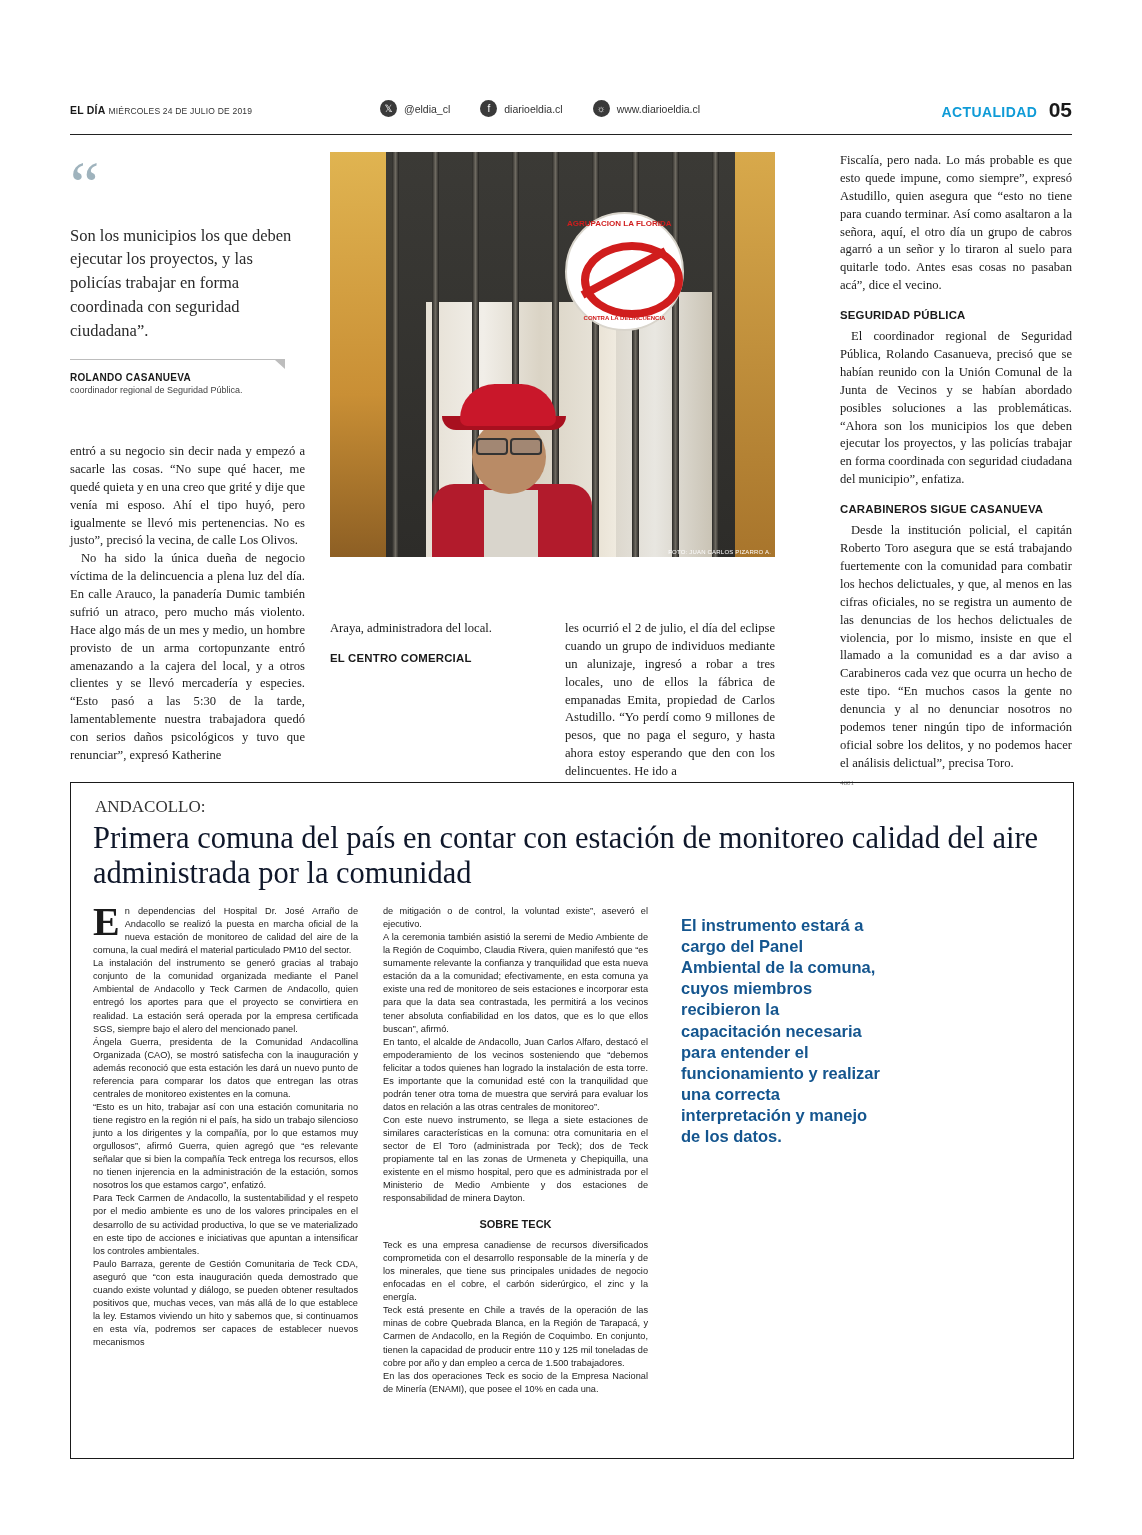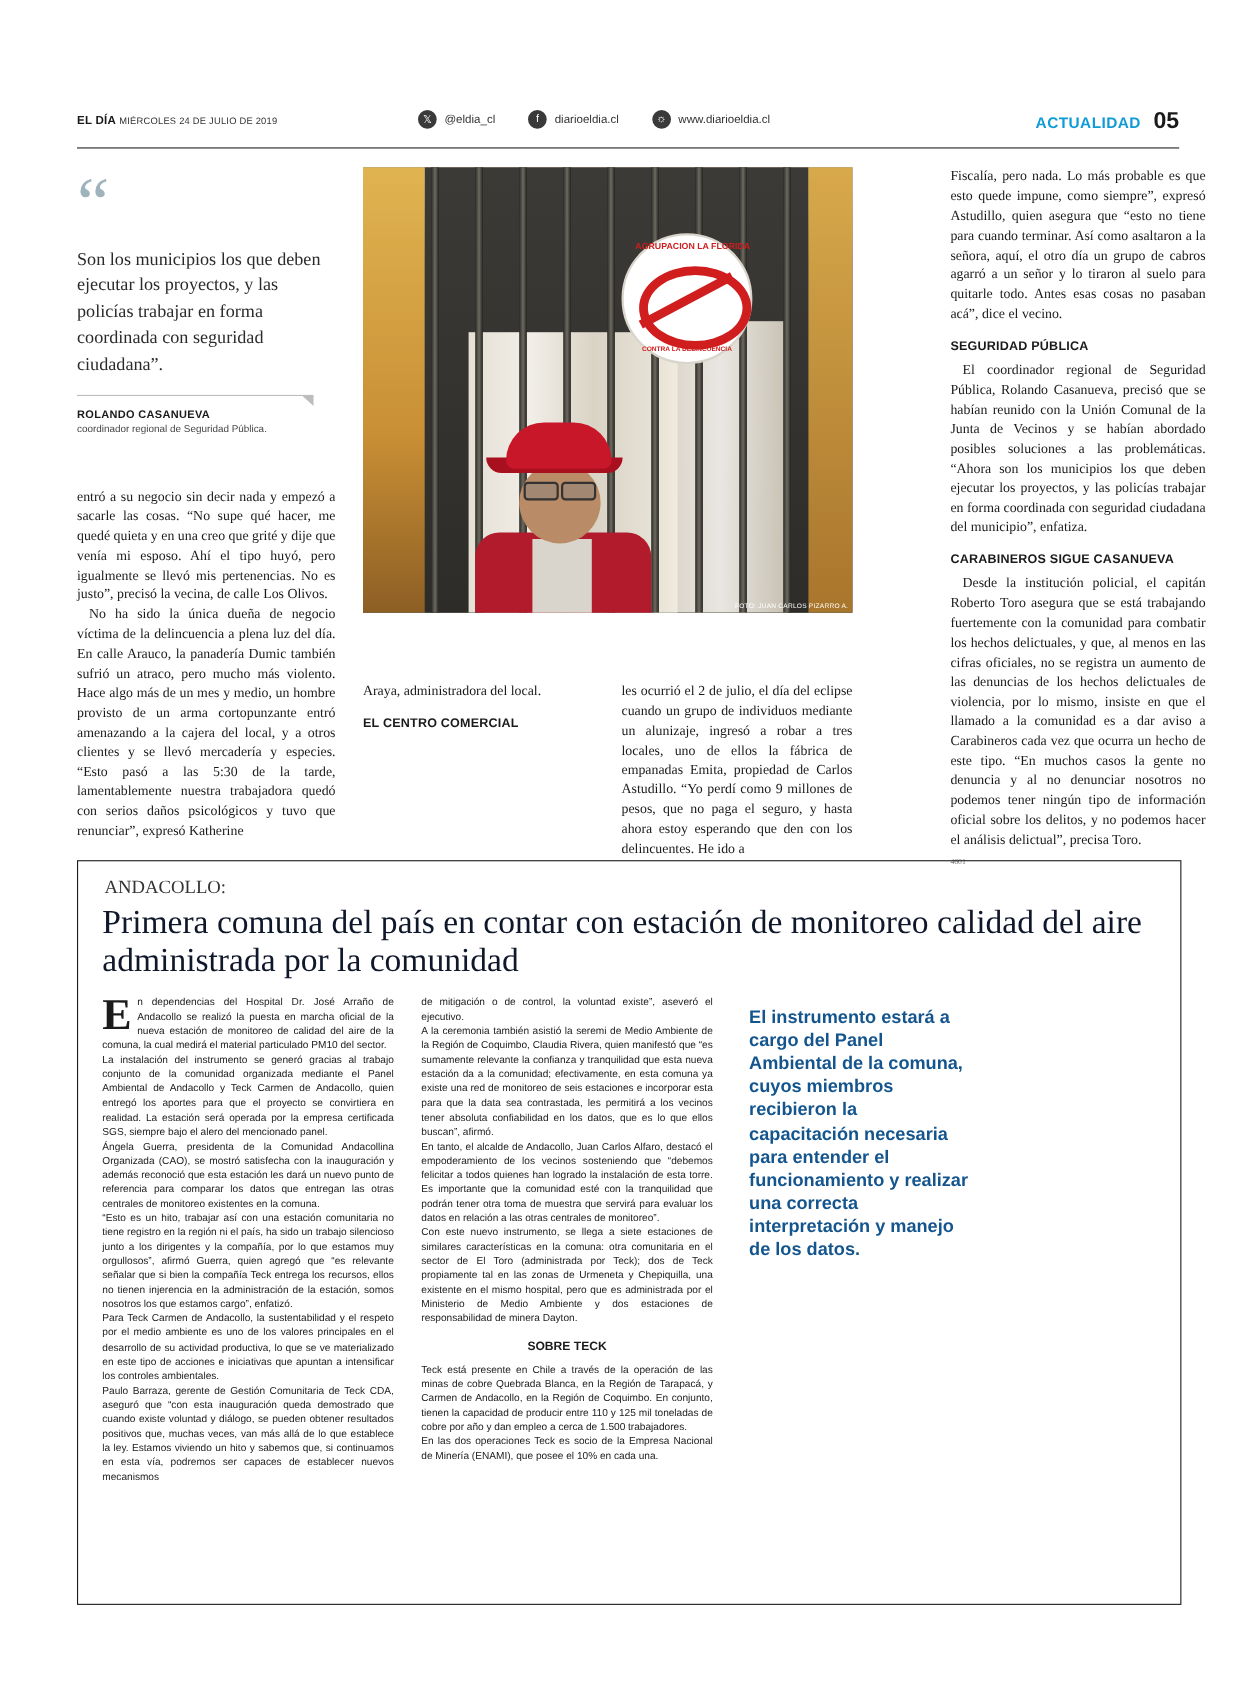--- a/index.html
+++ b/index.html
@@ -37,40 +37,40 @@
   .photo .wallL{position:absolute;left:0;top:0;width:56px;height:100%;background:linear-gradient(180deg,#e0b451,#c98f35 60%,#8d5f24);}
   .photo .wallR{position:absolute;right:0;top:0;width:40px;height:100%;background:linear-gradient(180deg,#d8a94b,#a8752c);}
   .photo .frame{position:absolute;left:56px;right:40px;top:0;bottom:0;background:linear-gradient(180deg,#3b3a36,#2d2c29);}
   .photo .curtain{position:absolute;left:96px;top:150px;width:190px;height:255px;background:linear-gradient(90deg,#efe9dd,#fbf8f2 30%,#e3dccd 60%,#f5f1e7 100%);opacity:.95;}
   .photo .curtain2{position:absolute;right:60px;top:140px;width:120px;height:265px;background:linear-gradient(90deg,#e9e2d4,#fdfbf5 50%,#d9d2c2);opacity:.9;}
   .bars{position:absolute;left:56px;right:40px;top:0;bottom:0;}
   .bars i{position:absolute;top:0;bottom:0;width:7px;background:linear-gradient(90deg,#2b2a27,#6e6a61 50%,#232220);}
   .photo .sign{position:absolute;left:235px;top:60px;width:115px;height:115px;border-radius:50%;background:#fff;border:2px solid #d9d5cc;}
   .photo .sign .ring{position:absolute;left:14px;top:28px;width:86px;height:60px;border:8px solid #d01d1d;border-radius:50%;}
   .photo .sign .bar{position:absolute;left:10px;top:55px;width:94px;height:8px;background:#d01d1d;transform:rotate(-28deg);}
-  .photo .sign .t1{position:absolute;left:0;right:0;top:6px;text-align:right;font-family:"Liberation Sans",sans-serif;font-size:8px;font-weight:bold;color:#d01d1d;line-height:1.05;}
+  .photo .sign .t1{position:absolute;left:0;right:0;top:6px;text-align:left;font-family:"Liberation Sans",sans-serif;font-size:8px;font-weight:bold;color:#d01d1d;line-height:1.05;}
   .photo .sign .t2{position:absolute;left:0;right:0;bottom:8px;text-align:center;font-family:"Liberation Sans",sans-serif;font-size:6px;font-weight:bold;color:#d01d1d;}
   .photo .person{position:absolute;left:96px;top:232px;width:175px;height:175px;}
   .photo .cap{position:absolute;left:34px;top:0;width:96px;height:42px;background:#c9172a;border-radius:48px 48px 10px 10px;}
   .photo .capbrim{position:absolute;left:16px;top:32px;width:124px;height:14px;background:#a8101f;border-radius:0 0 40px 40px;}
   .photo .face{position:absolute;left:46px;top:36px;width:74px;height:74px;border-radius:38px;background:#b98b66;}
   .photo .glass{position:absolute;left:50px;top:54px;width:66px;height:13px;}
   .photo .glass span{position:absolute;top:0;width:28px;height:13px;border:2px solid #333;border-radius:4px;background:rgba(120,130,140,.35);}
   .photo .glass span.l{left:0;} .photo .glass span.r{right:0;}
   .photo .torso{position:absolute;left:6px;top:100px;width:160px;height:80px;background:#b21b2c;border-radius:22px 22px 0 0;}
   .photo .torso:after{content:"";position:absolute;left:52px;top:6px;width:54px;height:74px;background:#d9d5cc;}
   .photo .credit{position:absolute;right:4px;bottom:2px;font-family:"Liberation Sans",sans-serif;font-size:6px;color:#fff;letter-spacing:.2px;}
 
   .caption{position:absolute;left:330px;top:568px;width:445px;font-size:11.4px;line-height:1.35;color:#222;}
   .caption b{font-family:"Liberation Sans",sans-serif;font-size:10.6px;}
   .caption i{font-style:italic;}
 
   .colB{position:absolute;left:330px;top:620px;width:210px;font-size:12.6px;line-height:1.42;text-align:justify;}
   .colC{position:absolute;left:565px;top:620px;width:210px;font-size:12.6px;line-height:1.42;text-align:justify;}
-  .colD{position:absolute;left:864px;top:152px;width:232px;font-size:12.6px;line-height:1.42;text-align:justify;}
+  .colD{position:absolute;left:840px;top:152px;width:232px;font-size:12.6px;line-height:1.42;text-align:justify;}
   .sec-head{font-family:"Liberation Sans",sans-serif;font-weight:bold;font-size:11.4px;letter-spacing:.2px;margin:12px 0 5px;}
   .colB p,.colC p,.colD p{margin:0;}
   .tiny{font-size:7px;color:#777;}
 
   
   .box{position:absolute;left:70px;top:782px;width:1002px;height:675px;border:1px solid #1a1a1a;}
   .kicker{position:absolute;left:24px;top:14px;font-size:17px;color:#333;font-family:"Liberation Serif",serif;}
   .headline{position:absolute;left:22px;top:38px;width:950px;font-size:30.5px;line-height:1.16;color:#0f172a;}
 
   .bcols{position:absolute;left:22px;top:122px;width:560px;height:530px;}
@@ -205,20 +205,21 @@
         <p data-interactable="false">“Esto es un hito, trabajar así con una estación comunitaria no tiene registro en la región ni el país, ha sido un trabajo silencioso junto a los dirigentes y la compañía, por lo que estamos muy orgullosos”, afirmó Guerra, quien agregó que “es relevante señalar que si bien la compañía Teck entrega los recursos, ellos no tienen injerencia en la administración de la estación, somos nosotros los que estamos cargo”, enfatizó.</p>
         <p data-interactable="false">Para Teck Carmen de Andacollo, la sustentabilidad y el respeto por el medio ambiente es uno de los valores principales en el desarrollo de su actividad productiva, lo que se ve materializado en este tipo de acciones e iniciativas que apuntan a intensificar los controles ambientales.</p>
         <p data-interactable="false">Paulo Barraza, gerente de Gestión Comunitaria de Teck CDA, aseguró que “con esta inauguración queda demostrado que cuando existe voluntad y diálogo, se pueden obtener resultados positivos que, muchas veces, van más allá de lo que establece la ley. Estamos viviendo un hito y sabemos que, si continuamos en esta vía, podremos ser capaces de establecer nuevos mecanismos</p>
       </div>
       <div class="bcol two" data-interactable="false">
         <p data-interactable="false">de mitigación o de control, la voluntad existe”, aseveró el ejecutivo.</p>
         <p data-interactable="false">A la ceremonia también asistió la seremi de Medio Ambiente de la Región de Coquimbo, Claudia Rivera, quien manifestó que “es sumamente relevante la confianza y tranquilidad que esta nueva estación da a la comunidad; efectivamente, en esta comuna ya existe una red de monitoreo de seis estaciones e incorporar esta para que la data sea contrastada, les permitirá a los vecinos tener absoluta confiabilidad en los datos, que es lo que ellos buscan”, afirmó.</p>
         <p data-interactable="false">En tanto, el alcalde de Andacollo, Juan Carlos Alfaro, destacó el empoderamiento de los vecinos sosteniendo que “debemos felicitar a todos quienes han logrado la instalación de esta torre. Es importante que la comunidad esté con la tranquilidad que podrán tener otra toma de muestra que servirá para evaluar los datos en relación a las otras centrales de monitoreo”.</p>
         <p data-interactable="false">Con este nuevo instrumento, se llega a siete estaciones de similares características en la comuna: otra comunitaria en el sector de El Toro (administrada por Teck); dos de Teck propiamente tal en las zonas de Urmeneta y Chepiquilla, una existente en el mismo hospital, pero que es administrada por el Ministerio de Medio Ambiente y dos estaciones de responsabilidad de minera Dayton.</p>
         <div class="b-sub" data-interactable="false">SOBRE TECK</div>
+        <p data-interactable="false">Teck es una empresa canadiense de recursos diversificados comprometida con el desarrollo responsable de la minería y de los minerales, que tiene sus principales unidades de negocio enfocadas en el cobre, el carbón siderúrgico, el zinc y la energía.</p>
         <p data-interactable="false">Teck está presente en Chile a través de la operación de las minas de cobre Quebrada Blanca, en la Región de Tarapacá, y Carmen de Andacollo, en la Región de Coquimbo. En conjunto, tienen la capacidad de producir entre 110 y 125 mil toneladas de cobre por año y dan empleo a cerca de 1.500 trabajadores.</p>
         <p data-interactable="false">En las dos operaciones Teck es socio de la Empresa Nacional de Minería (ENAMI), que posee el 10% en cada una.</p>
       </div>
     </div>
 
     <div class="sidebox" data-interactable="false">
       <div class="sidephoto" data-interactable="false">
         <div class="sp-ground" data-interactable="false"></div>
         <div class="sp-roof" data-interactable="false"></div>
         <div class="sp-build" data-interactable="false"></div>

